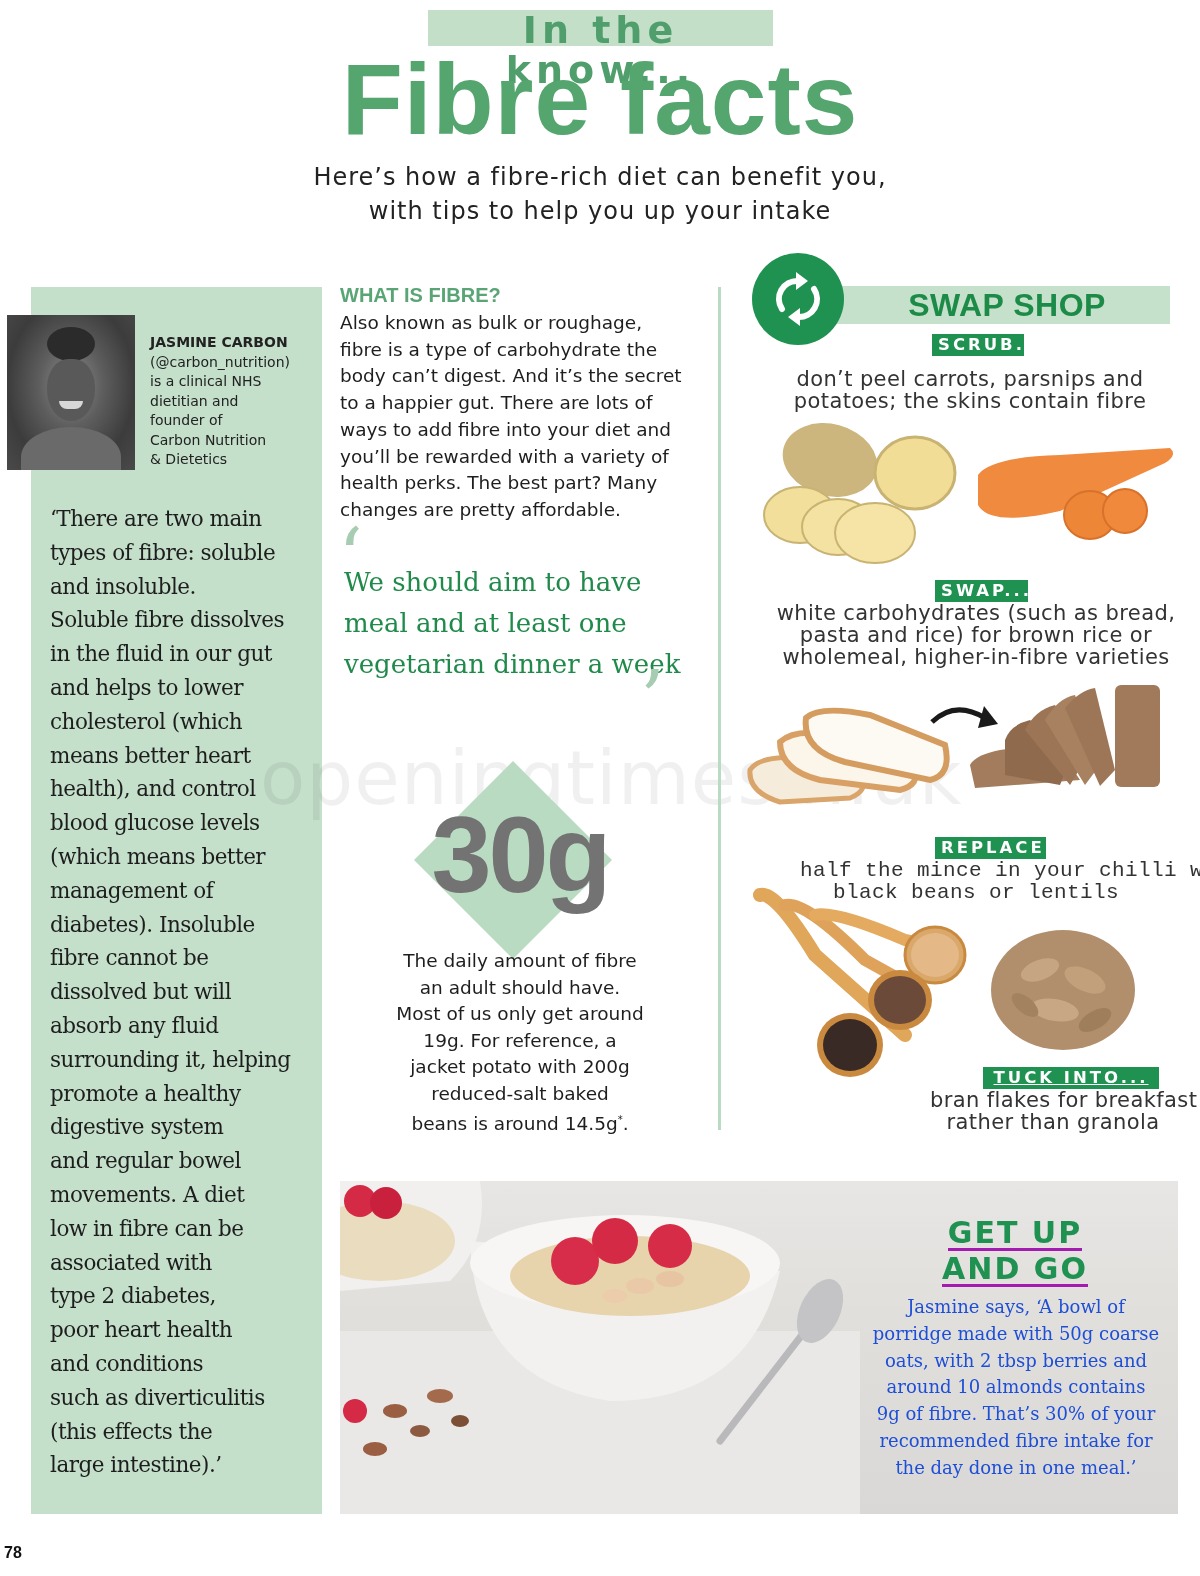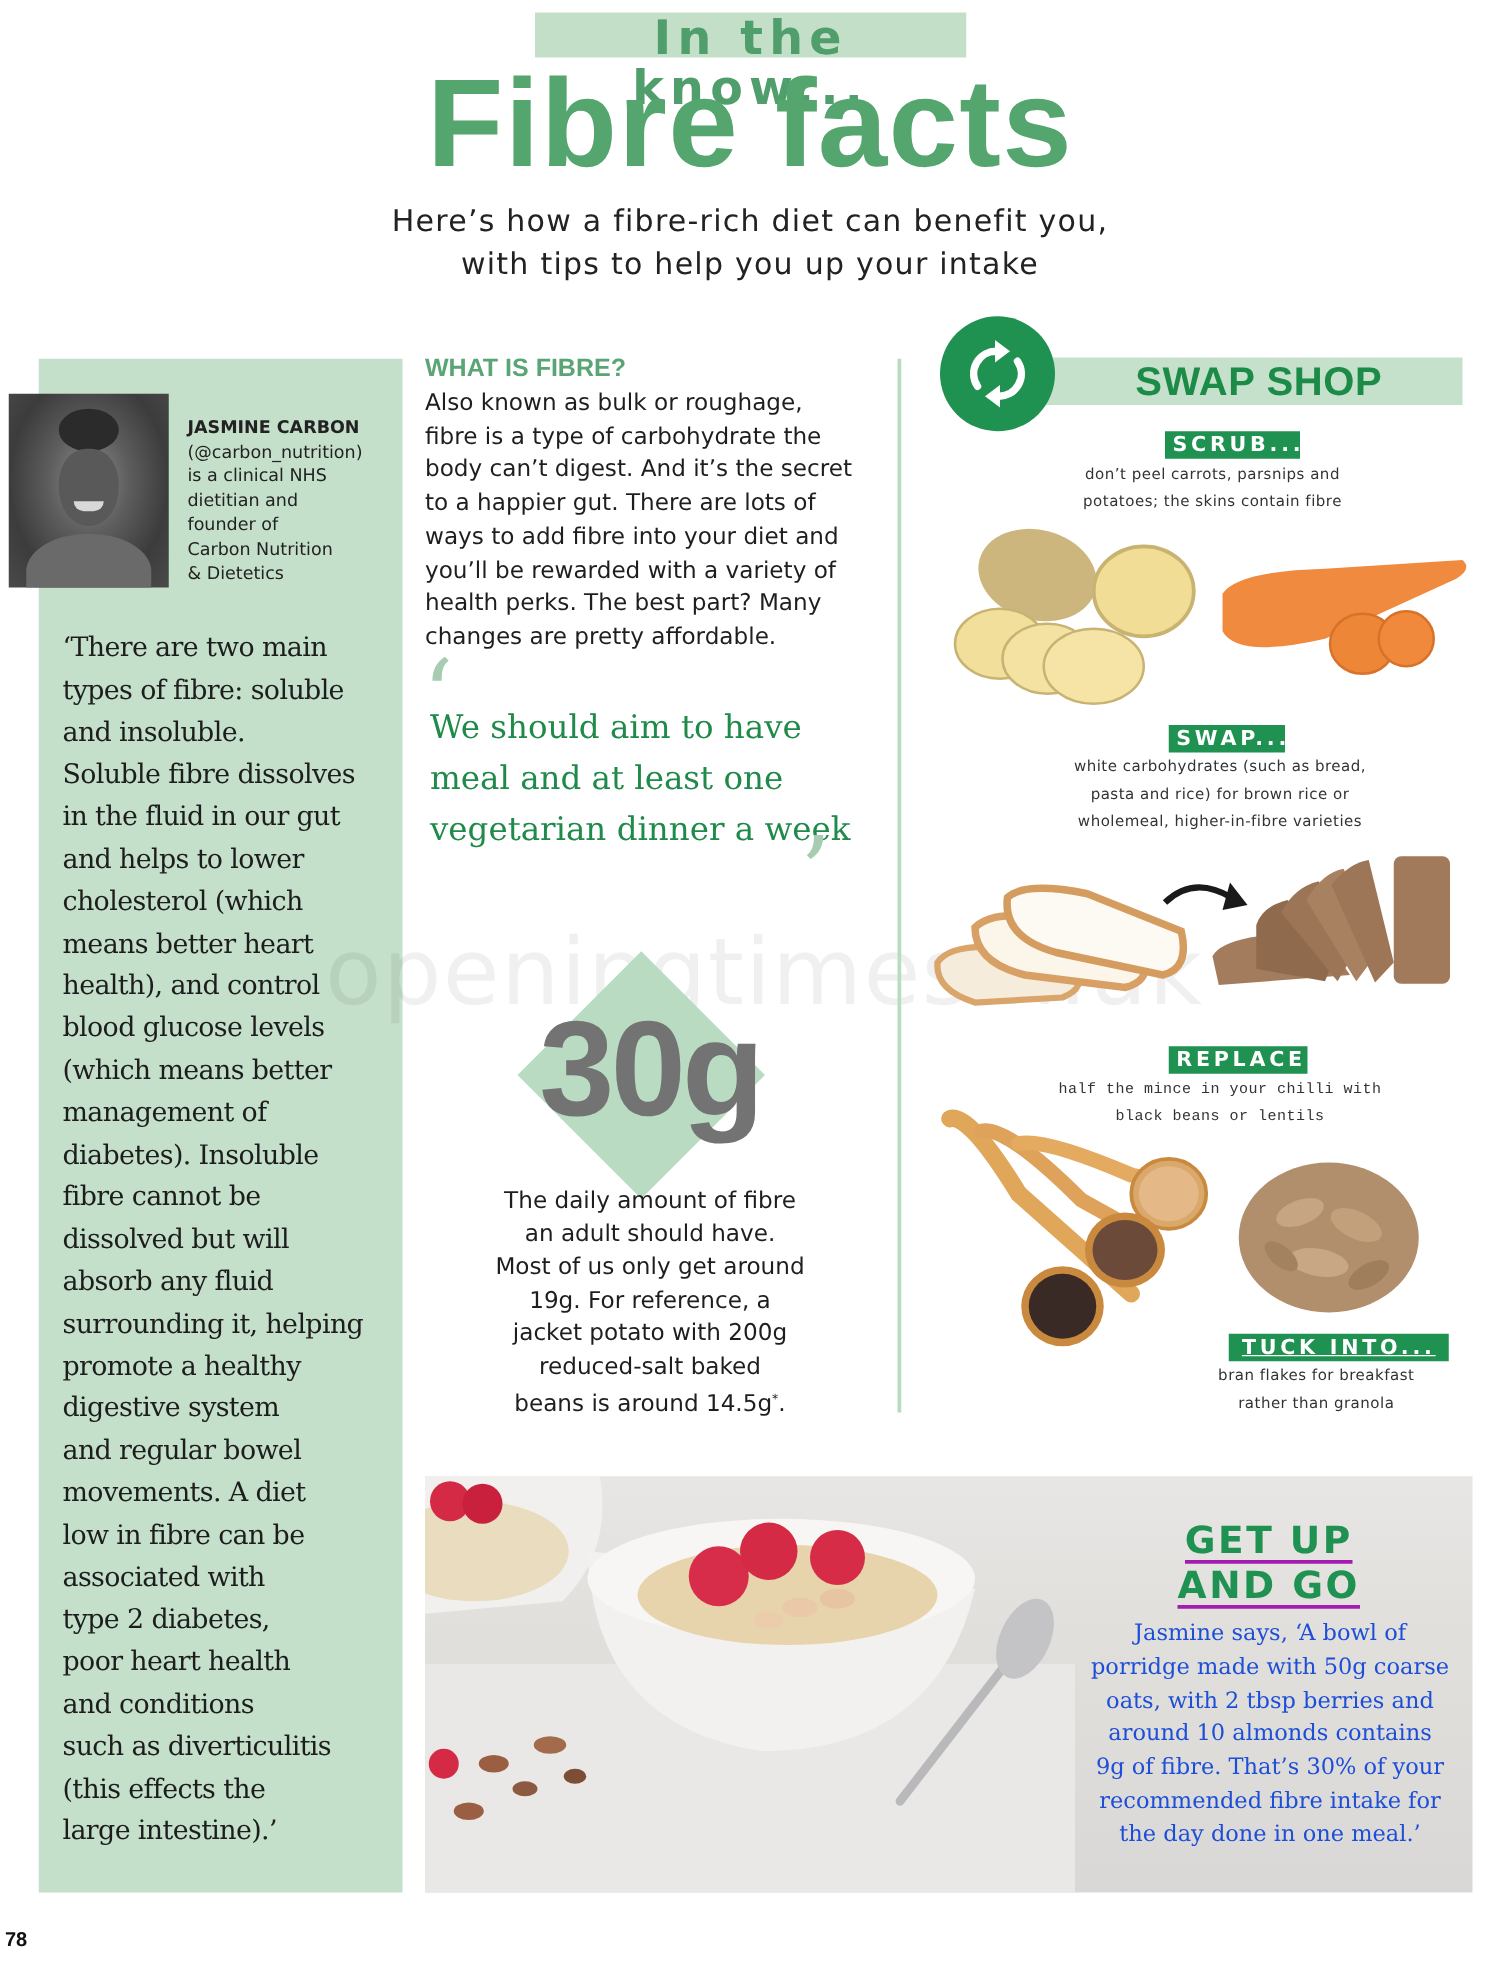--- a/index.html
+++ b/index.html
@@ -103,21 +103,21 @@
     position: absolute; left: 752px; top: 253px; width: 92px; height: 92px; border-radius: 50%;
     background: #1f9150; display: flex; align-items: center; justify-content: center;
   }
   .tag {
     position: absolute; height: 22px; background: #1f9150; color: #ffffff;
     font-family: "DejaVu Sans", sans-serif; font-weight: bold; font-size: 16.5px; line-height: 22px;
     letter-spacing: 3px; text-align: center; padding: 0 6px;
   }
   .tip {
     position: absolute; text-align: center;
-    font-family: "DejaVu Sans", sans-serif; font-size: 12px; line-height: 22px; color: #333;
+    font-family: "DejaVu Sans", sans-serif; font-size: 21px; line-height: 22px; color: #333;
     letter-spacing: 0.4px;
   }
   .tip span { display: block; white-space: nowrap; }
 
   .food { position: absolute; }
 
   
   .porridge {
     position: absolute; left: 340px; top: 1181px; width: 838px; height: 333px;
     background: linear-gradient(180deg, #e7e6e4 0%, #e0dfdc 40%, #d9d8d6 100%);
@@ -243,21 +243,21 @@
 <div class="swap-icon">
   <svg width="60" height="60" viewBox="0 0 60 60">
     <path d="M14 40 A18 18 0 0 1 30 12" fill="none" stroke="#fff" stroke-width="6" stroke-linecap="round"></path>
     <polygon points="28,3 40,12 28,21" fill="#fff"></polygon>
     <path d="M46 20 A18 18 0 0 1 30 48" fill="none" stroke="#fff" stroke-width="6" stroke-linecap="round"></path>
     <polygon points="32,39 20,48 32,57" fill="#fff"></polygon>
   </svg>
 </div>
 <h2 class="swap-title">SWAP SHOP</h2>
 
-<div class="tag" style="left:932px; top:345px; width:108px;">SCRUB...</div>
+<div class="tag" style="left:932px; top:334px; width:92px;">SCRUB...</div>
 <div class="tip" style="left:760px; top:368px; width:420px;">
   <span>don’t peel carrots, parsnips and</span>
   <span>potatoes; the skins contain fibre</span>
 </div>
 <svg class="food" style="left:760px; top:415px;" width="420" height="150">
   <ellipse cx="70" cy="45" rx="48" ry="36" fill="#cdb67d" transform="rotate(15 70 45)"></ellipse>
   <ellipse cx="155" cy="58" rx="40" ry="36" fill="#f1dd96" stroke="#c8b372" stroke-width="3"></ellipse>
   <ellipse cx="40" cy="100" rx="36" ry="28" fill="#f2df9c" stroke="#c8b372" stroke-width="2"></ellipse>
   <ellipse cx="78" cy="112" rx="36" ry="28" fill="#f4e2a2" stroke="#c8b372" stroke-width="2"></ellipse>
   <ellipse cx="115" cy="118" rx="40" ry="30" fill="#f5e4a6" stroke="#c8b372" stroke-width="2"></ellipse>

